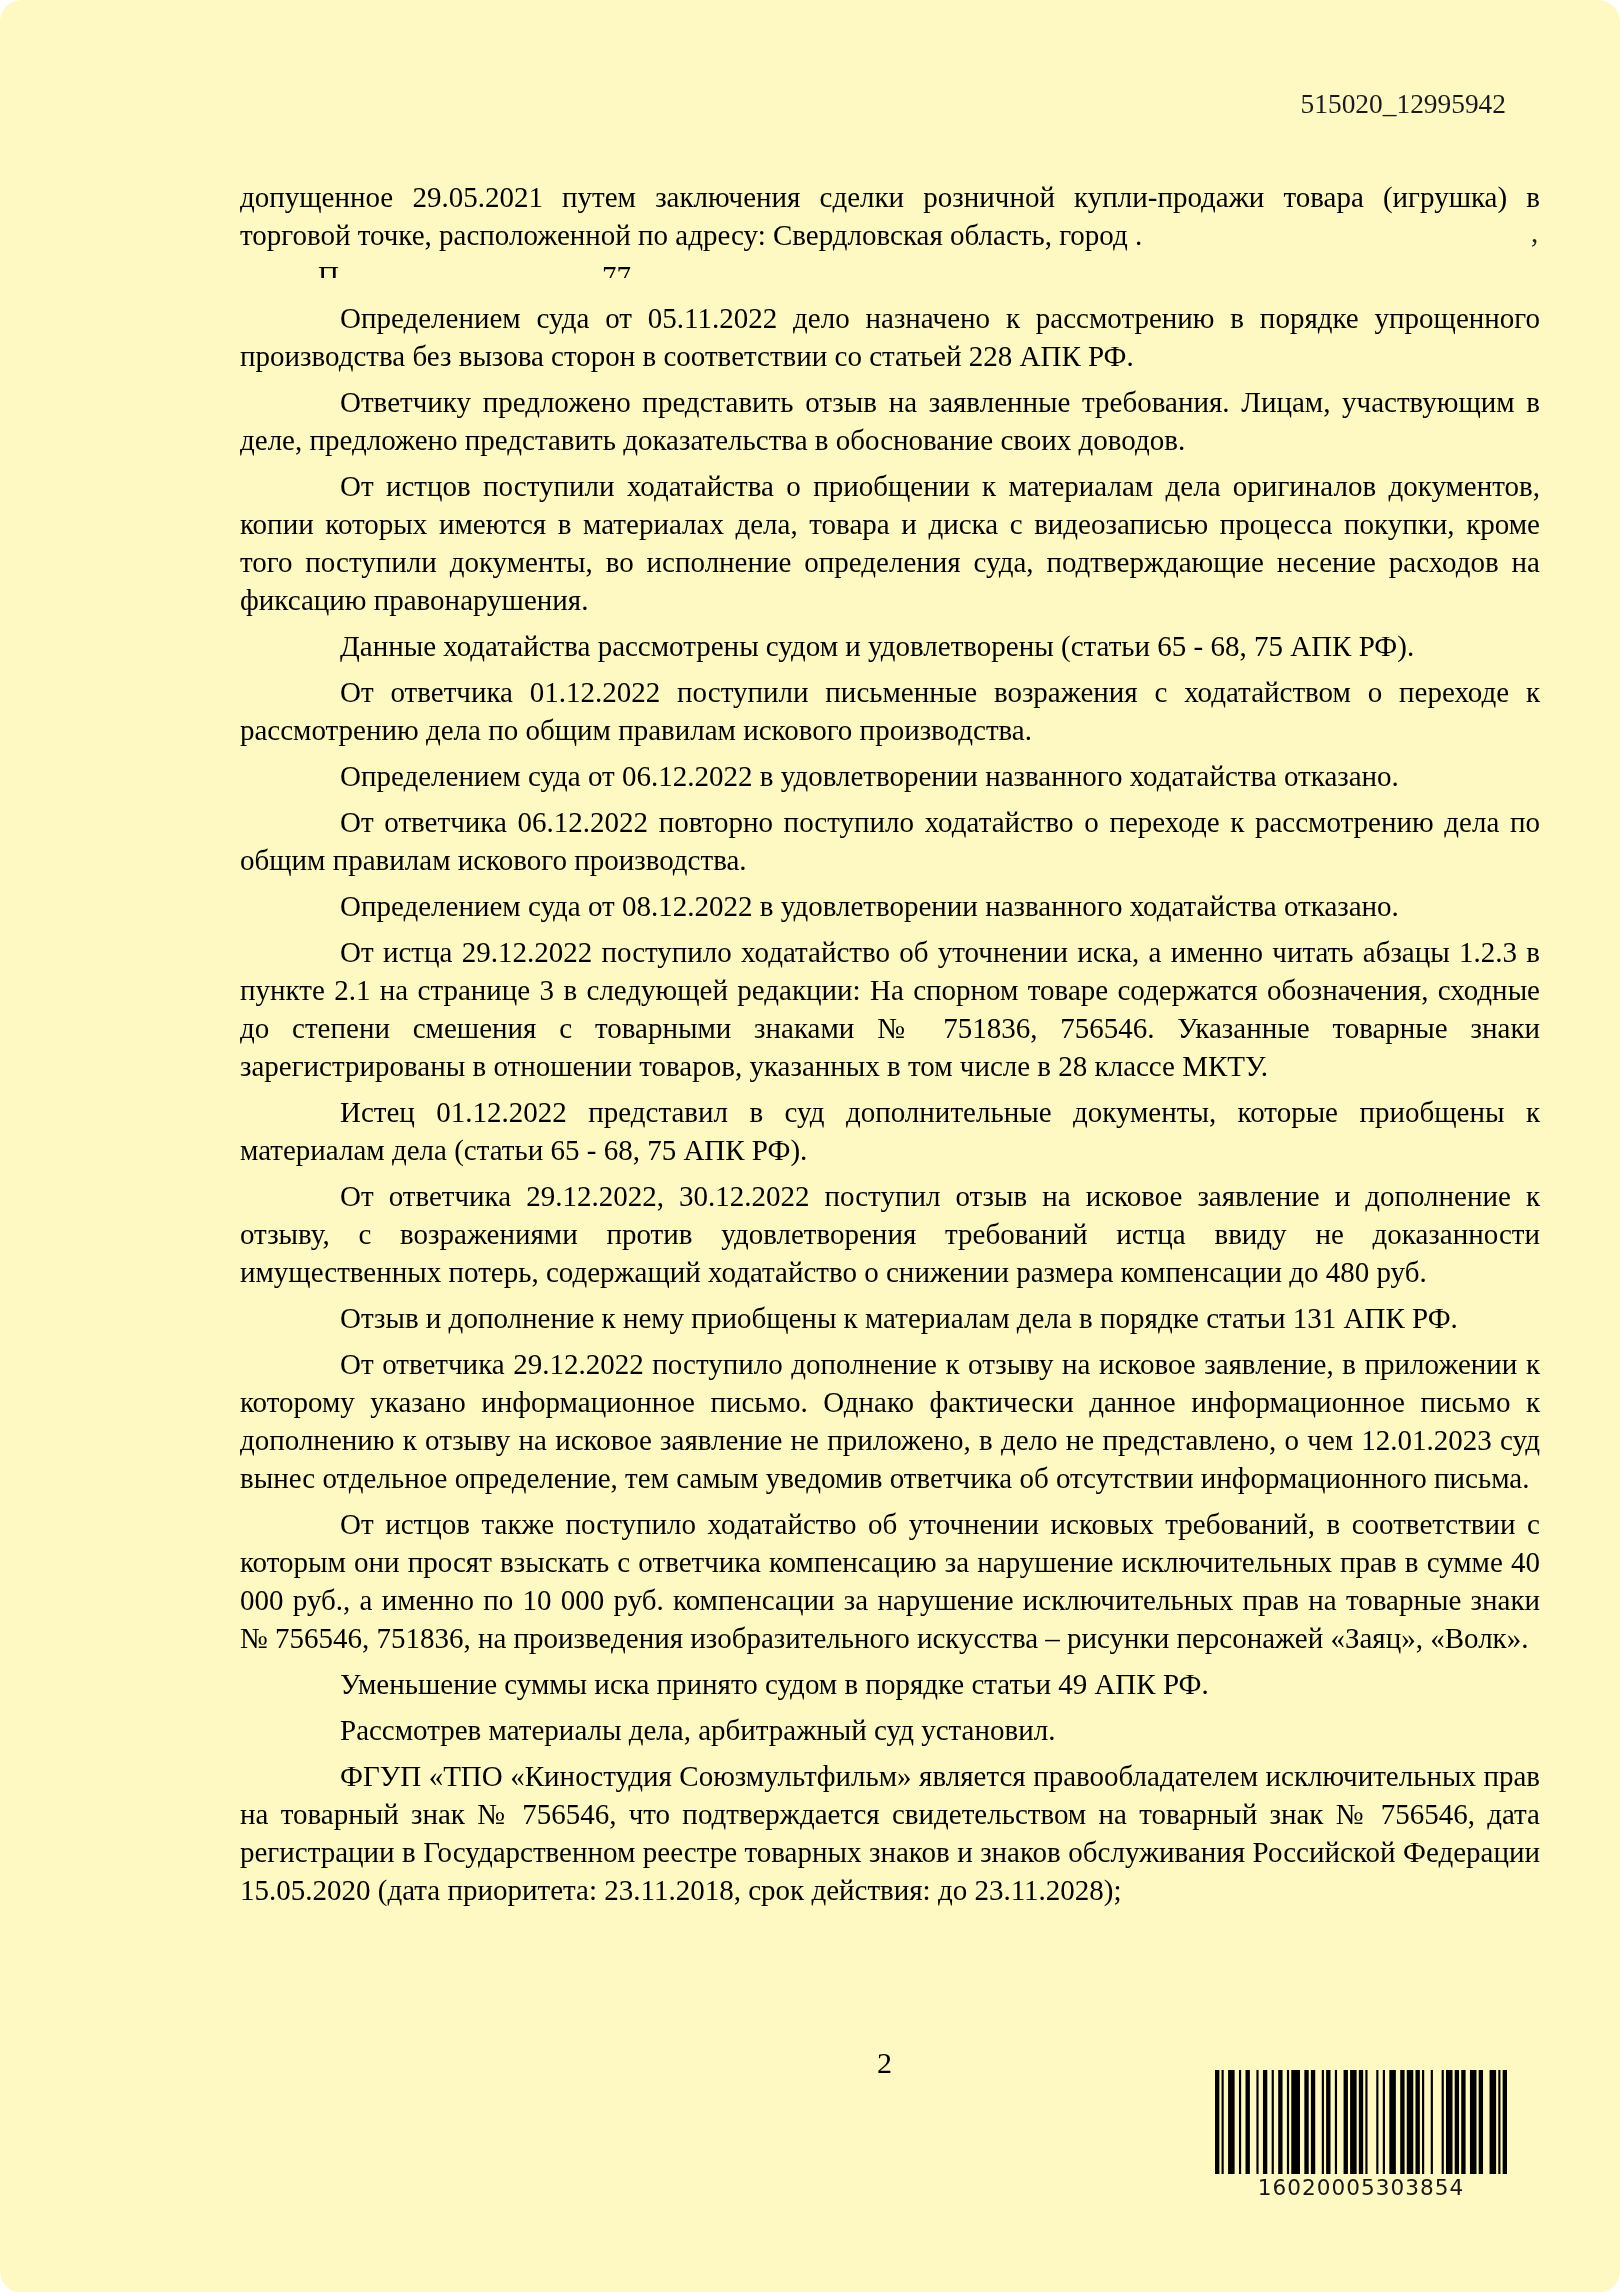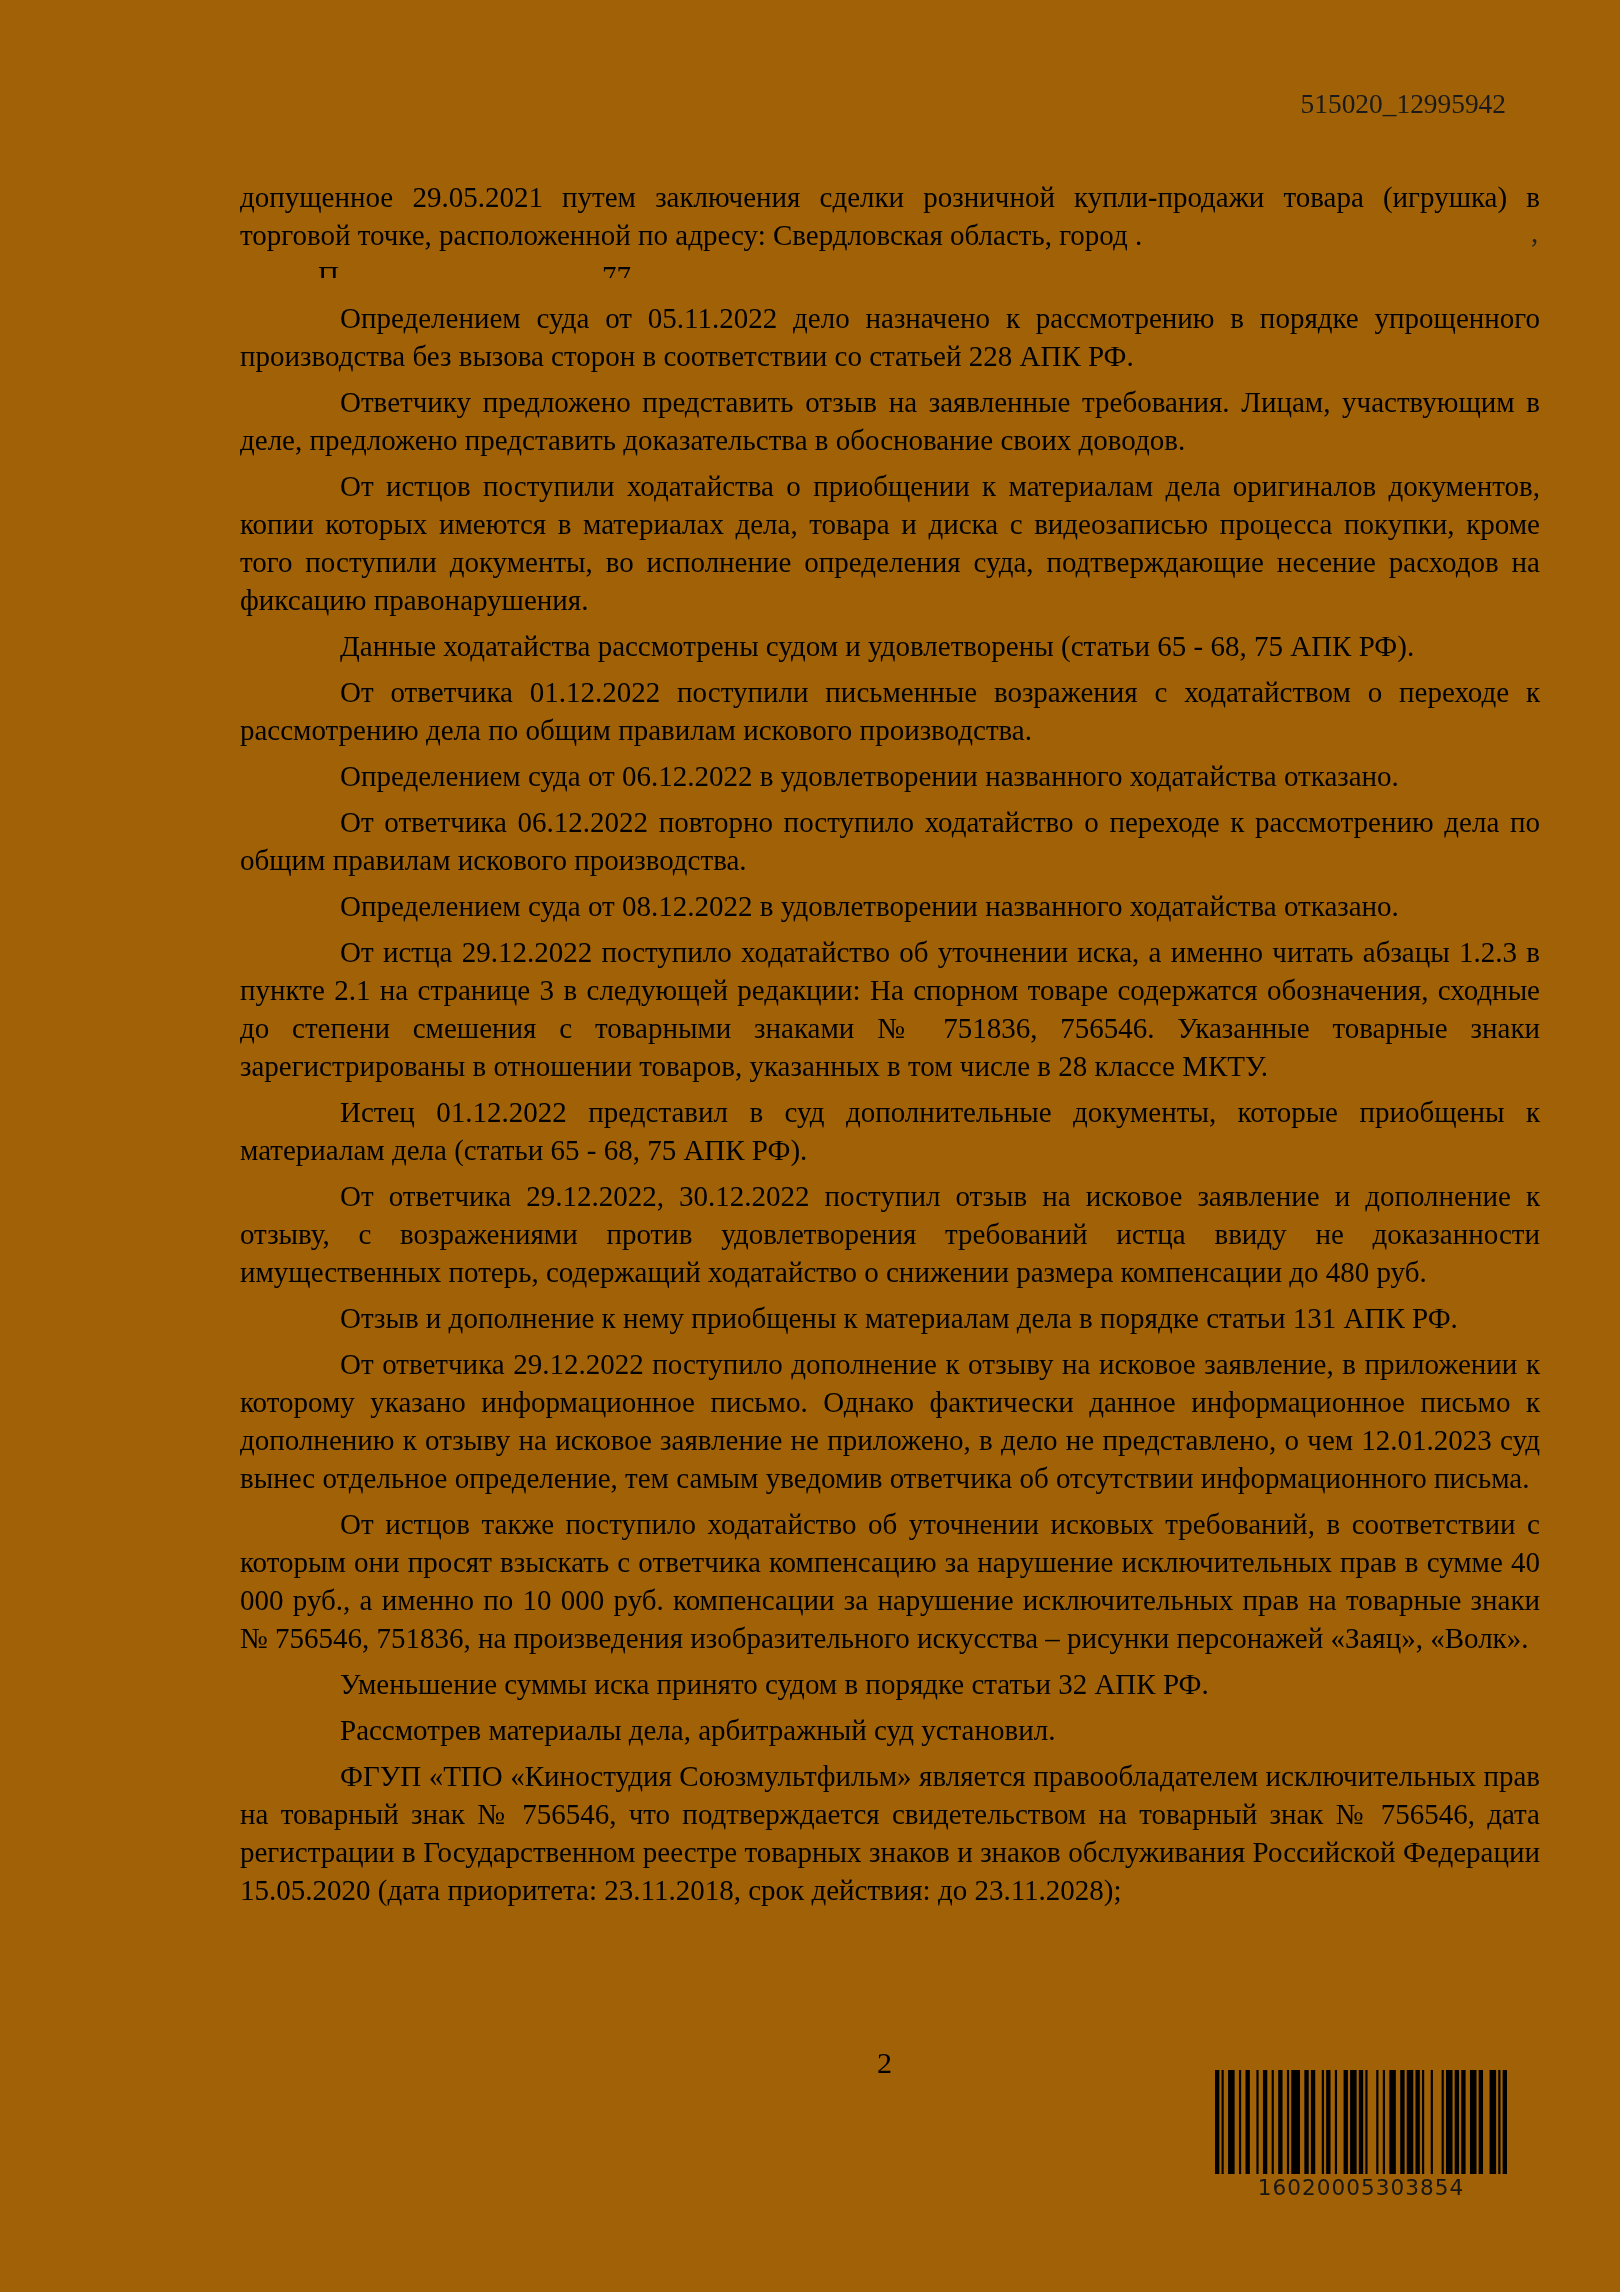--- a/index.html
+++ b/index.html
@@ -4,24 +4,25 @@
 <style>
   html, body {
     margin: 0;
     padding: 0;
     background: #ffffff;
   }
   .page {
     position: relative;
     width: 1620px;
     height: 2293px;
-    background: #a16207;
+    background: #fef9c3;
     color: #000000;
     font-family: "Liberation Serif", serif;
     overflow: hidden;
+    border-radius: 22px;
   }
   .header-id {
     position: absolute;
     top: 88px;
     right: 114px;
     font-size: 27.4px;
     line-height: 33px;
     color: #1a1a1a;
     white-space: nowrap;
   }
@@ -117,21 +118,21 @@
     <p>От ответчика 01.12.2022 поступили письменные возражения с ходатайством о переходе к рассмотрению дела по общим правилам искового производства.</p>
     <p>Определением суда от 06.12.2022 в удовлетворении названного ходатайства отказано.</p>
     <p>От ответчика 06.12.2022 повторно поступило ходатайство о переходе к рассмотрению дела по общим правилам искового производства.</p>
     <p>Определением суда от 08.12.2022 в удовлетворении названного ходатайства отказано.</p>
     <p>От истца 29.12.2022 поступило ходатайство об уточнении иска, а именно читать абзацы 1.2.3 в пункте 2.1 на странице 3 в следующей редакции: На спорном товаре содержатся обозначения, сходные до степени смешения с товарными знаками № 751836, 756546. Указанные товарные знаки зарегистрированы в отношении товаров, указанных в том числе в 28 классе МКТУ.</p>
     <p>Истец 01.12.2022 представил в суд дополнительные документы, которые приобщены к материалам дела (статьи 65 - 68, 75 АПК РФ).</p>
     <p>От ответчика 29.12.2022, 30.12.2022 поступил отзыв на исковое заявление и дополнение к отзыву, с возражениями против удовлетворения требований истца ввиду не доказанности имущественных потерь, содержащий ходатайство о снижении размера компенсации до 480 руб.</p>
     <p>Отзыв и дополнение к нему приобщены к материалам дела в порядке статьи 131 АПК РФ.</p>
     <p>От ответчика 29.12.2022 поступило дополнение к отзыву на исковое заявление, в приложении к которому указано информационное письмо. Однако фактически данное информационное письмо к дополнению к отзыву на исковое заявление не приложено, в дело не представлено, о чем 12.01.2023 суд вынес отдельное определение, тем самым уведомив ответчика об отсутствии информационного письма.</p>
     <p>От истцов также поступило ходатайство об уточнении исковых требований, в соответствии с которым они просят взыскать с ответчика компенсацию за нарушение исключительных прав в сумме 40 000 руб., а именно по 10 000 руб. компенсации за нарушение исключительных прав на товарные знаки № 756546, 751836, на произведения изобразительного искусства – рисунки персонажей «Заяц», «Волк».</p>
-    <p>Уменьшение суммы иска принято судом в порядке статьи 32 АПК РФ.</p>
+    <p>Уменьшение суммы иска принято судом в порядке статьи 49 АПК РФ.</p>
     <p>Рассмотрев материалы дела, арбитражный суд установил.</p>
     <p>ФГУП «ТПО «Киностудия Союзмультфильм» является правообладателем исключительных прав на товарный знак № 756546, что подтверждается свидетельством на товарный знак № 756546, дата регистрации в Государственном реестре товарных знаков и знаков обслуживания Российской Федерации 15.05.2020 (дата приоритета: 23.11.2018, срок действия: до 23.11.2028);</p>
   </div>
 
   <span class="stray-comma">,</span>
 
   <div class="page-number">2</div>
 
   <div class="barcode-block">
     <svg id="barcode-svg" preserveAspectRatio="none" xmlns="http://www.w3.org/2000/svg" viewBox="0 0 134 100">

